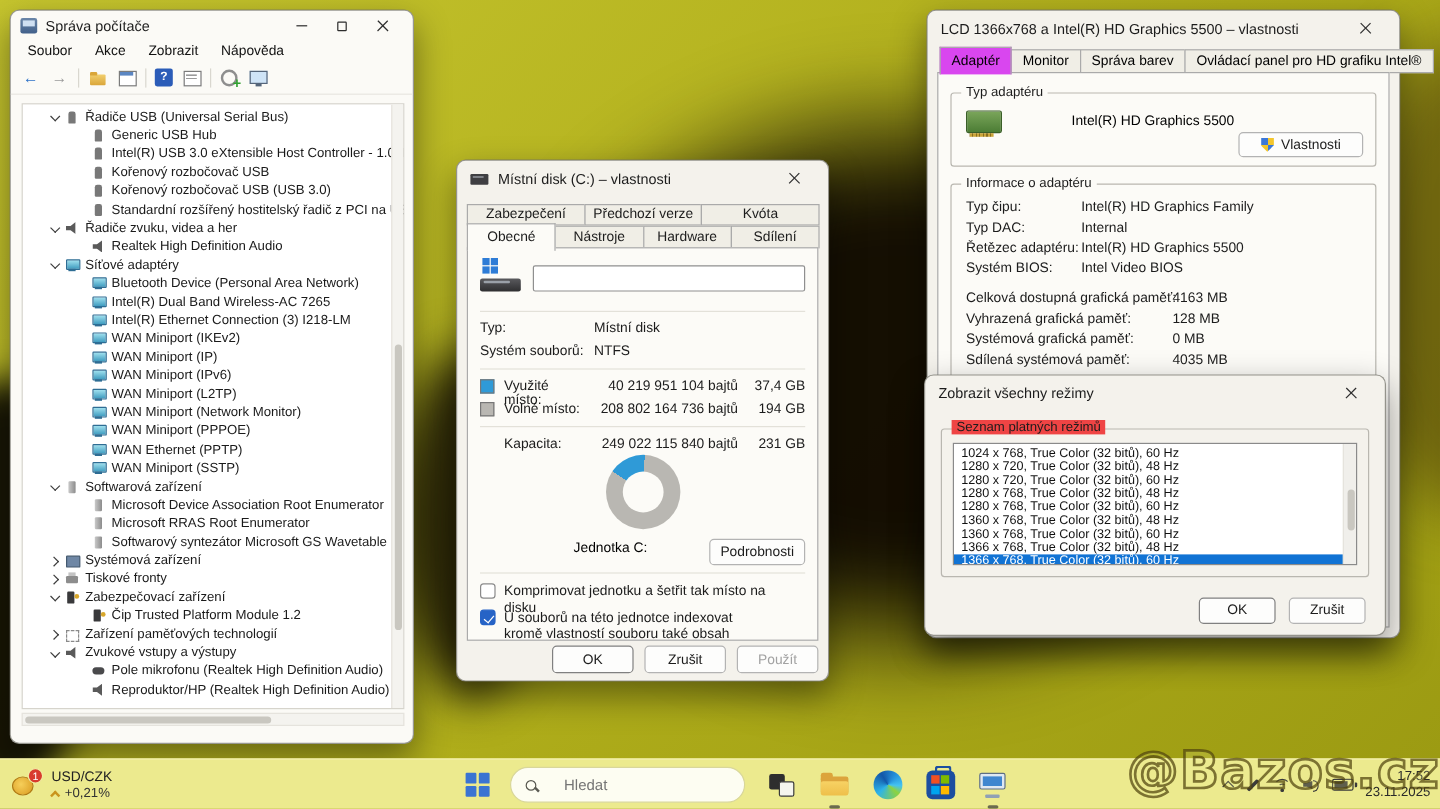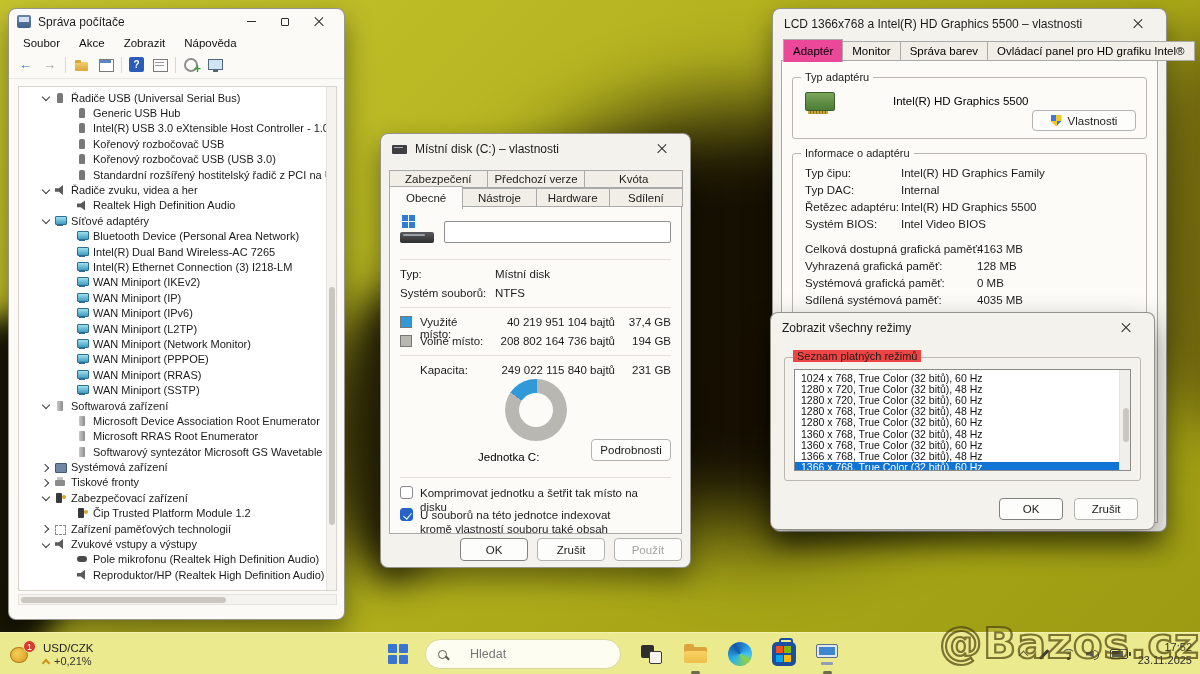--- a/index.html
+++ b/index.html
@@ -95,33 +95,33 @@
 .vol-input{position:absolute;left:54px;right:10px;top:14px;height:22px;border:1px solid #8f8f8f;background:#fff;border-radius:2px;font-size:11.5px;padding:0 6px;font-family:"Liberation Sans",sans-serif}
 .frow{position:absolute;left:10px;right:10px;height:16px;display:flex;align-items:flex-start;font-size:11.5px;color:#1c1c1c}
 .flabel{width:95px}
 .sw{width:12px;height:12px;border:1px solid #777;margin-right:8px;flex:none}
 .lbl2{flex:1}
 .bytes{width:128px;text-align:right;white-space:nowrap}
 .gbs{width:56px;text-align:right;white-space:nowrap}
 .donut{position:absolute;left:calc(50% - 31px);top:172px;width:62px;height:62px;border-radius:50%;background:conic-gradient(from -56deg,#2f9ad7 0 16.2%,#b9b7b2 16.2% 100%)}
 .donut::after{content:'';position:absolute;inset:14px;background:#fcfbf7;border-radius:50%}
 .junit{position:absolute;left:88px;top:244px;font-size:11.5px}
-.details-btn{position:absolute;right:10px;top:232px;width:80px;height:22px}
+.details-btn{position:absolute;right:10px;top:242px;width:80px;height:22px}
 .cb{position:absolute;left:10px;display:flex;gap:7px;font-size:11.5px;align-items:flex-start;line-height:14px;color:#1c1c1c}
 .box{width:13px;height:13px;border:1px solid #8a8a8a;border-radius:3px;background:#fff;flex:none}
 .box.checked{background:#2663c6;border-color:#2663c6;position:relative}
 .box.checked::after{content:'';position:absolute;left:3.5px;top:1.5px;width:4px;height:7px;border-right:1.6px solid #fff;border-bottom:1.6px solid #fff;transform:rotate(40deg)}
 .dlg-btns{position:absolute;right:8px;bottom:6px;display:flex;gap:9px;height:23px}
 .dlg-btns .btn{width:68px}
 
 
 #gfx{left:772px;top:8px;width:395px;height:524px;background:#f4f2ec;z-index:12}
 #gfx .gtabs{position:absolute;left:10px;top:32px;display:flex;height:20px}
 .gtab{padding:0 9px;display:flex;align-items:center;font-size:11.5px;background:#f0eee6;border:1px solid #aaa;margin-right:-1px;white-space:nowrap}
-.gtab.active{background:#ec4899;height:23px;margin-top:-2px;z-index:3;border-bottom:none;position:relative}
+.gtab.active{background:#d946ef;height:23px;margin-top:-2px;z-index:3;border-bottom:none;position:relative}
 .gpanel{position:absolute;left:8px;right:8px;top:51px;bottom:8px;background:#fcfbf7;border:1px solid #aaa}
 .grp{position:absolute;left:10px;right:10px;border:1px solid #b9b7b0;border-radius:3px}
 .grp-label{position:absolute;top:-7px;left:8px;background:#fcfbf7;padding:0 4px;font-size:11px;color:#1c1c1c}
 #grp-adapter{top:16px;height:62px}
 .pci{position:absolute;left:12px;top:14px;width:30px;height:19px;background:linear-gradient(#7aa55a,#4c7d35);border:1px solid #3a5f28;border-radius:2px}
 .pci::after{content:'';position:absolute;left:2px;bottom:-4px;width:20px;height:3px;background:repeating-linear-gradient(90deg,#caa53a 0 2px,#8a6d1d 2px 3px)}
 .adapter-name{position:absolute;left:100px;top:17px;font-size:11.5px}
 .props-btn{position:absolute;right:10px;bottom:7px;width:104px;height:21px}
 .shield{width:11px;height:12px;clip-path:polygon(0 0,100% 0,100% 55%,50% 100%,0 55%);background:conic-gradient(#f3c62c 0 25%,#3b78d8 0 50%,#f3c62c 0 75%,#3b78d8 0 100%);flex:none}
 #grp-info{top:92px;height:172px}
@@ -342,21 +342,21 @@
 
       <div class="tree-row lvl1">
 
         <span class="dico ico-net"></span>
         <span>WAN Miniport (PPPOE)</span>
       </div>
 
       <div class="tree-row lvl1">
 
         <span class="dico ico-net"></span>
-        <span>WAN Miniport (RRAS)</span>
+        <span>WAN Ethernet (PPTP)</span>
       </div>
 
       <div class="tree-row lvl1">
 
         <span class="dico ico-net"></span>
         <span>WAN Miniport (SSTP)</span>
       </div>
 
       <div class="tree-row lvl0">
         <span class="chev expanded"></span>

